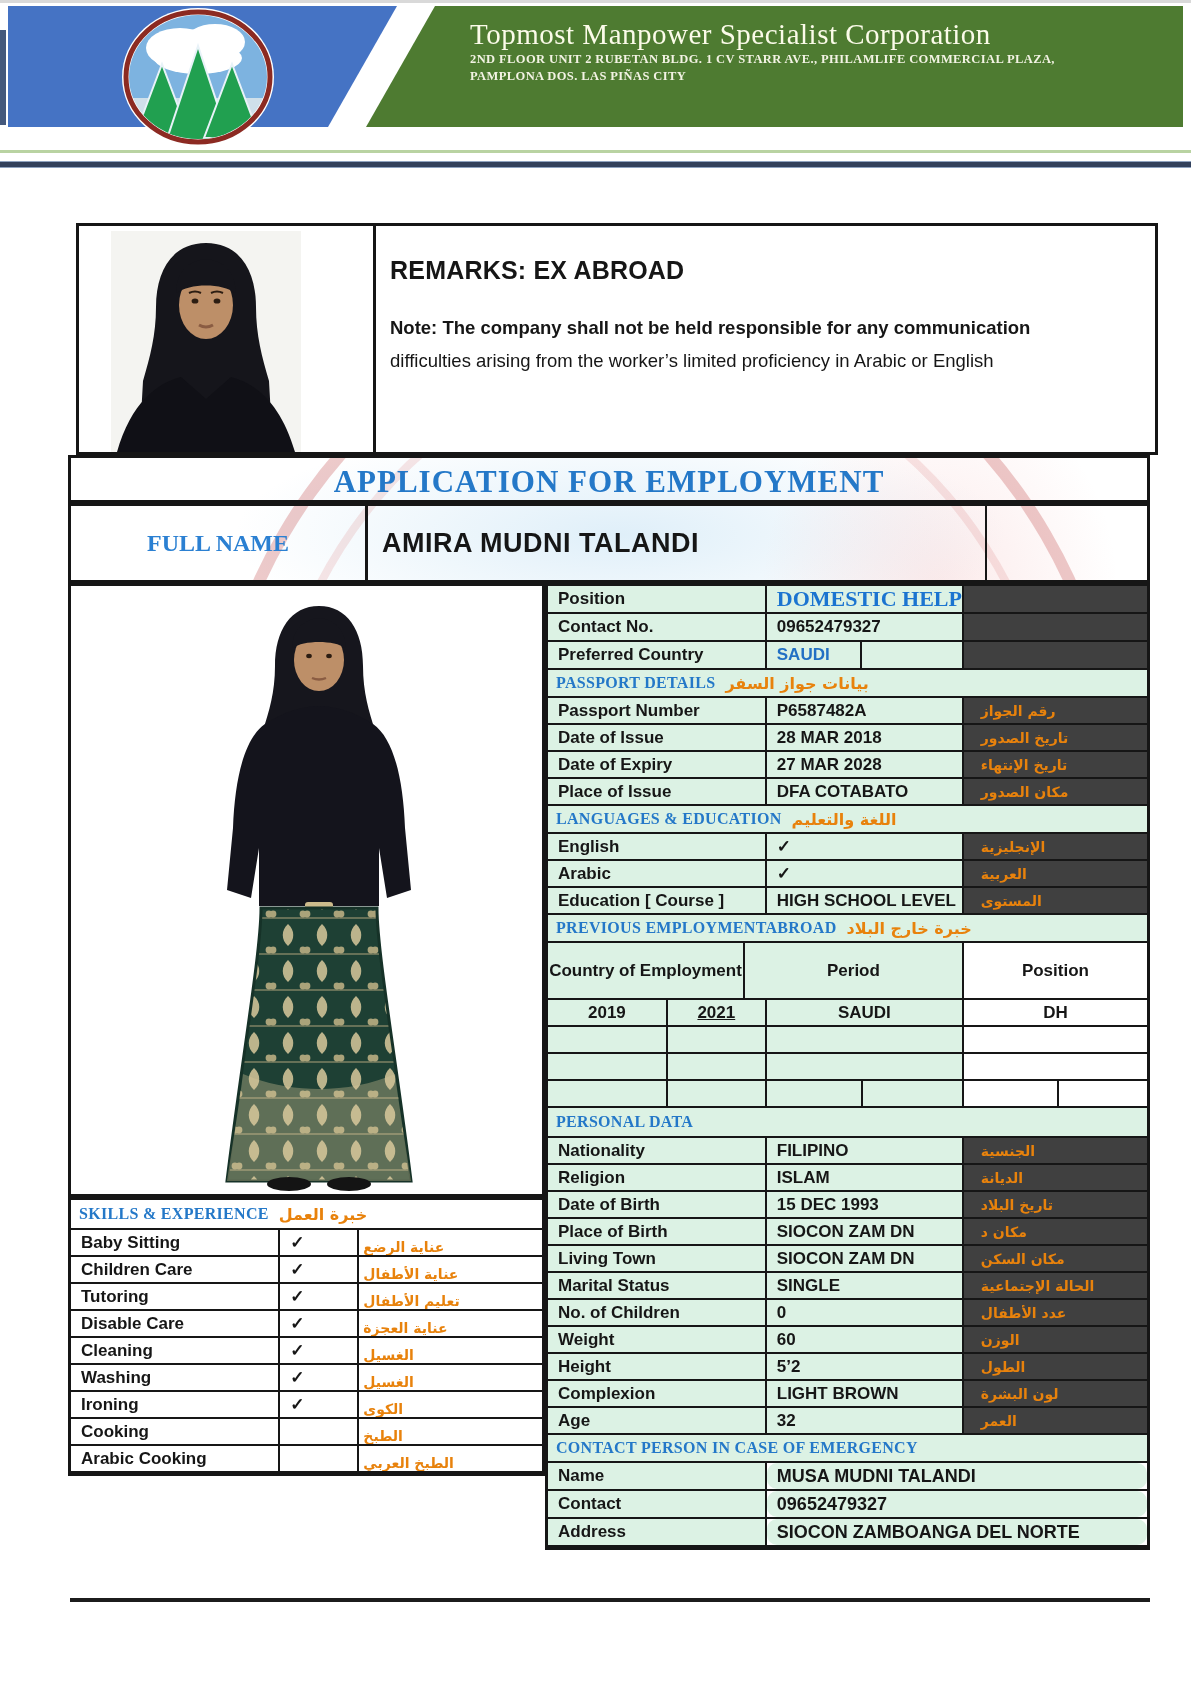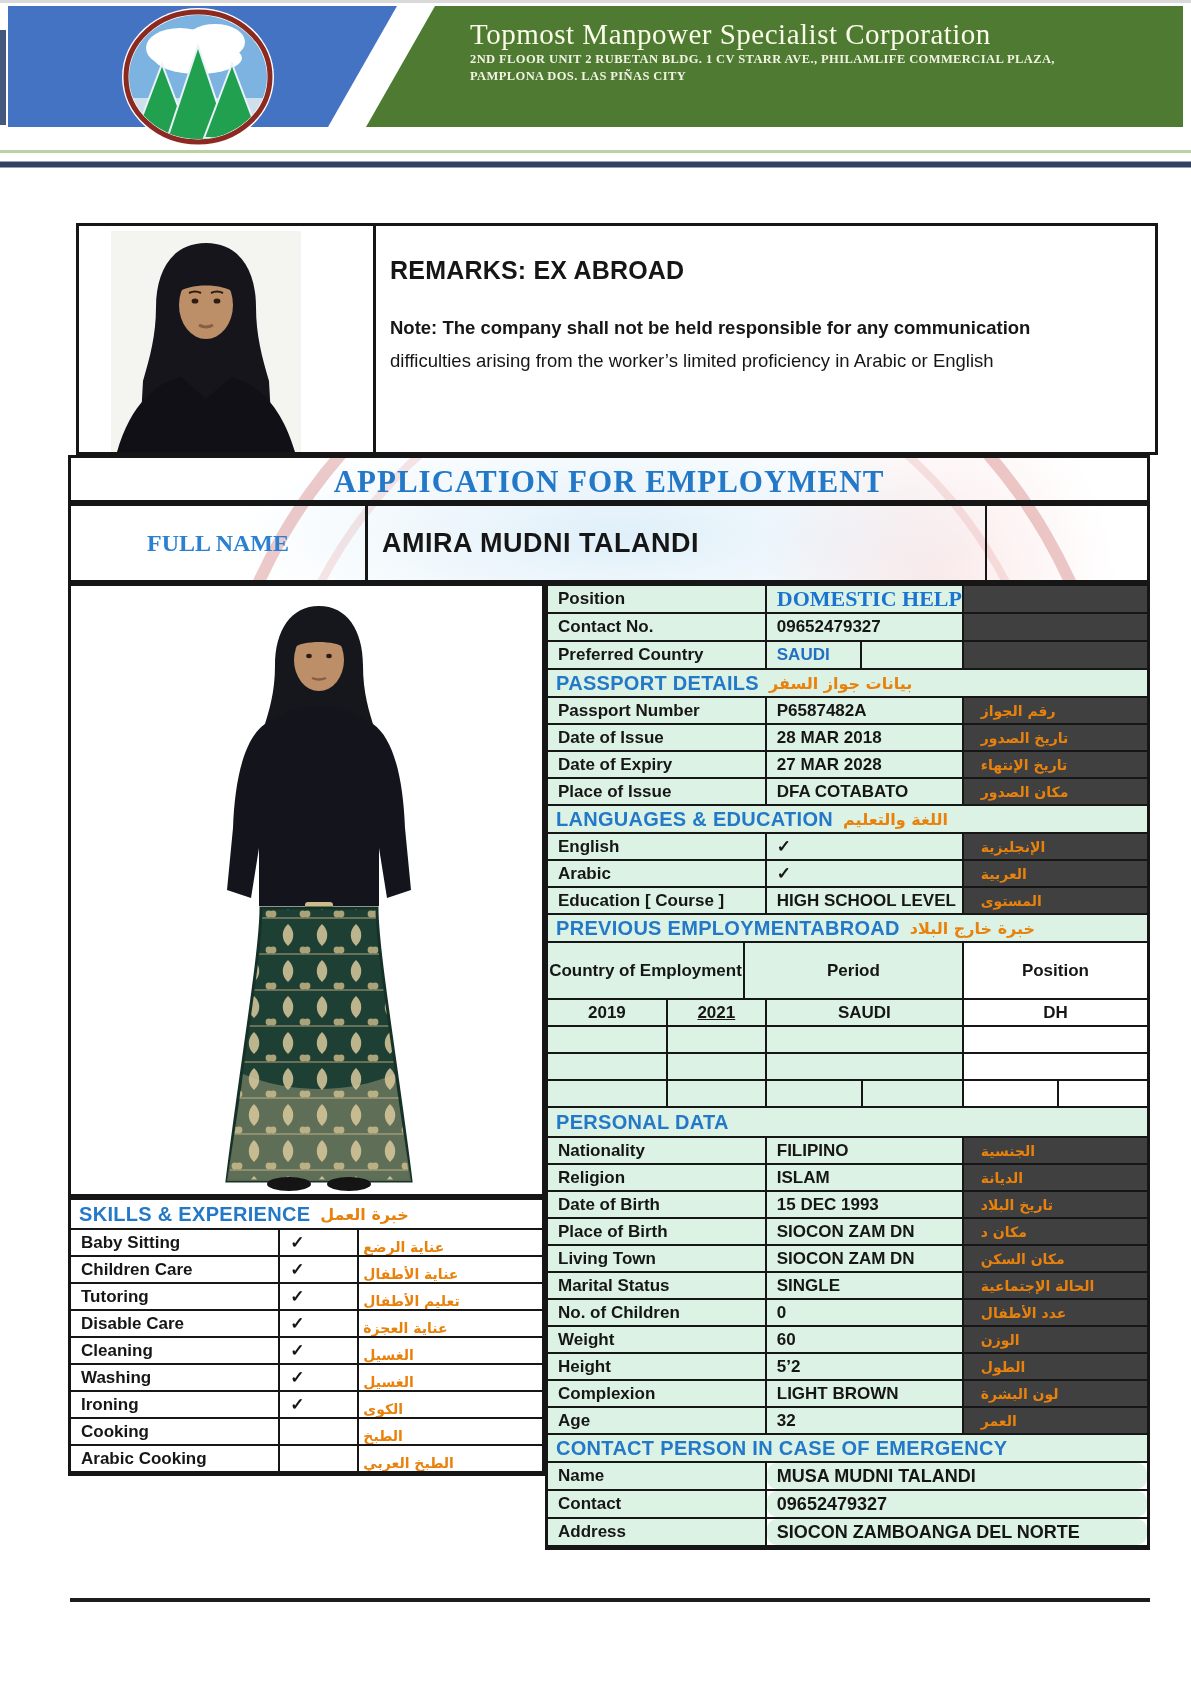--- a/index.html
+++ b/index.html
@@ -50,21 +50,21 @@
       font-family:"DejaVu Sans",sans-serif;font-weight:bold;font-size:14px;color:var(--arabic_orange,#e8820c);}
   .wide-val{width:384px;background:var(--cell_green,#dcf2e4);font-weight:bold;font-size:18px;border-radius:10px;}
   .pos-val{font-family:"Liberation Serif",serif;font-size:22px;color:#1b74d0;}
   .blue-val{color:#2270c4;}
   .split{padding:0;display:flex;}
   .sub{box-sizing:border-box;height:100%;display:flex;align-items:center;padding-left:10px;
        font-weight:bold;font-size:17px;}
   .sub1{width:95px;border-right:2px solid #161616;}
   .sub2{flex:1;}
   .sec-hdr{background:var(--cell_green,#dcf2e4);align-items:center;gap:10px;padding-left:8px;}
-  .sec-hdr .en{font-family:Liberation Sans, sans-serif;font-weight:bold;font-size:20px;
+  .sec-hdr .en{font-family:Liberation Serif, serif;font-weight:bold;font-size:16px;
                color:var(--accent_blue,#2478c8);letter-spacing:.3px;}
   .sec-hdr .ara{font-family:"DejaVu Sans",sans-serif;font-weight:bold;font-size:16px;
                 color:var(--arabic_orange,#e8820c);}
   .white-hdr{background:#fff;}
   
   .ec{justify-content:center;padding-left:0;text-align:center;font-weight:bold;font-size:17px;}
   .e1{width:121px;background:var(--cell_green,#dcf2e4);}
   .e2{width:100px;background:var(--cell_green,#dcf2e4);text-decoration:underline;}
   .e3{width:199px;background:var(--cell_green,#dcf2e4);}
   .e4{width:185px;background:#fff;}

